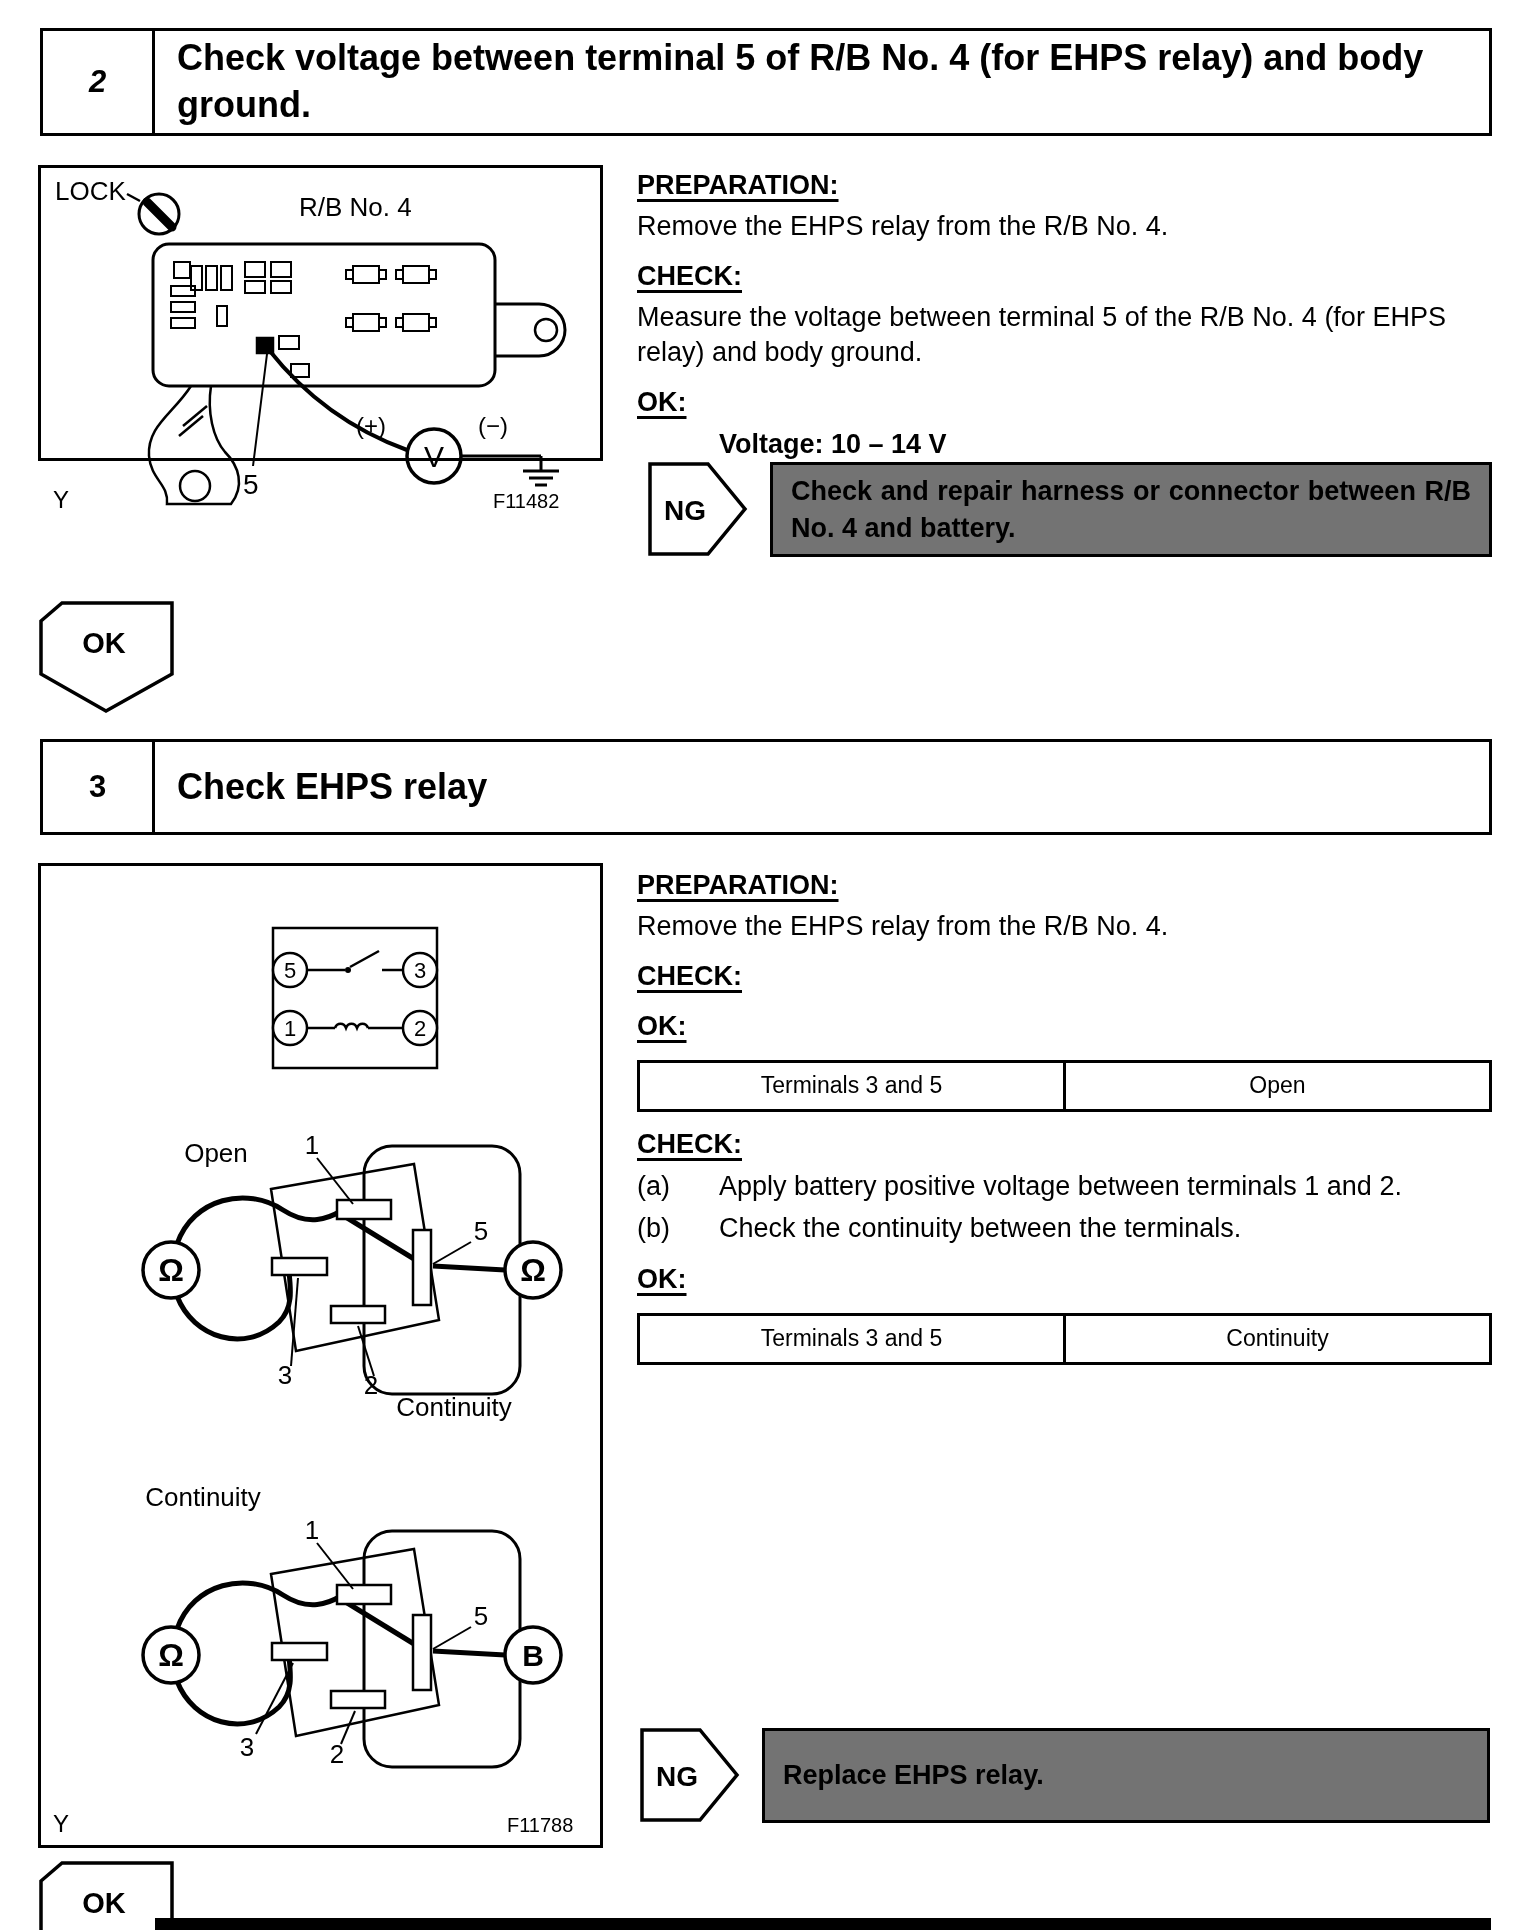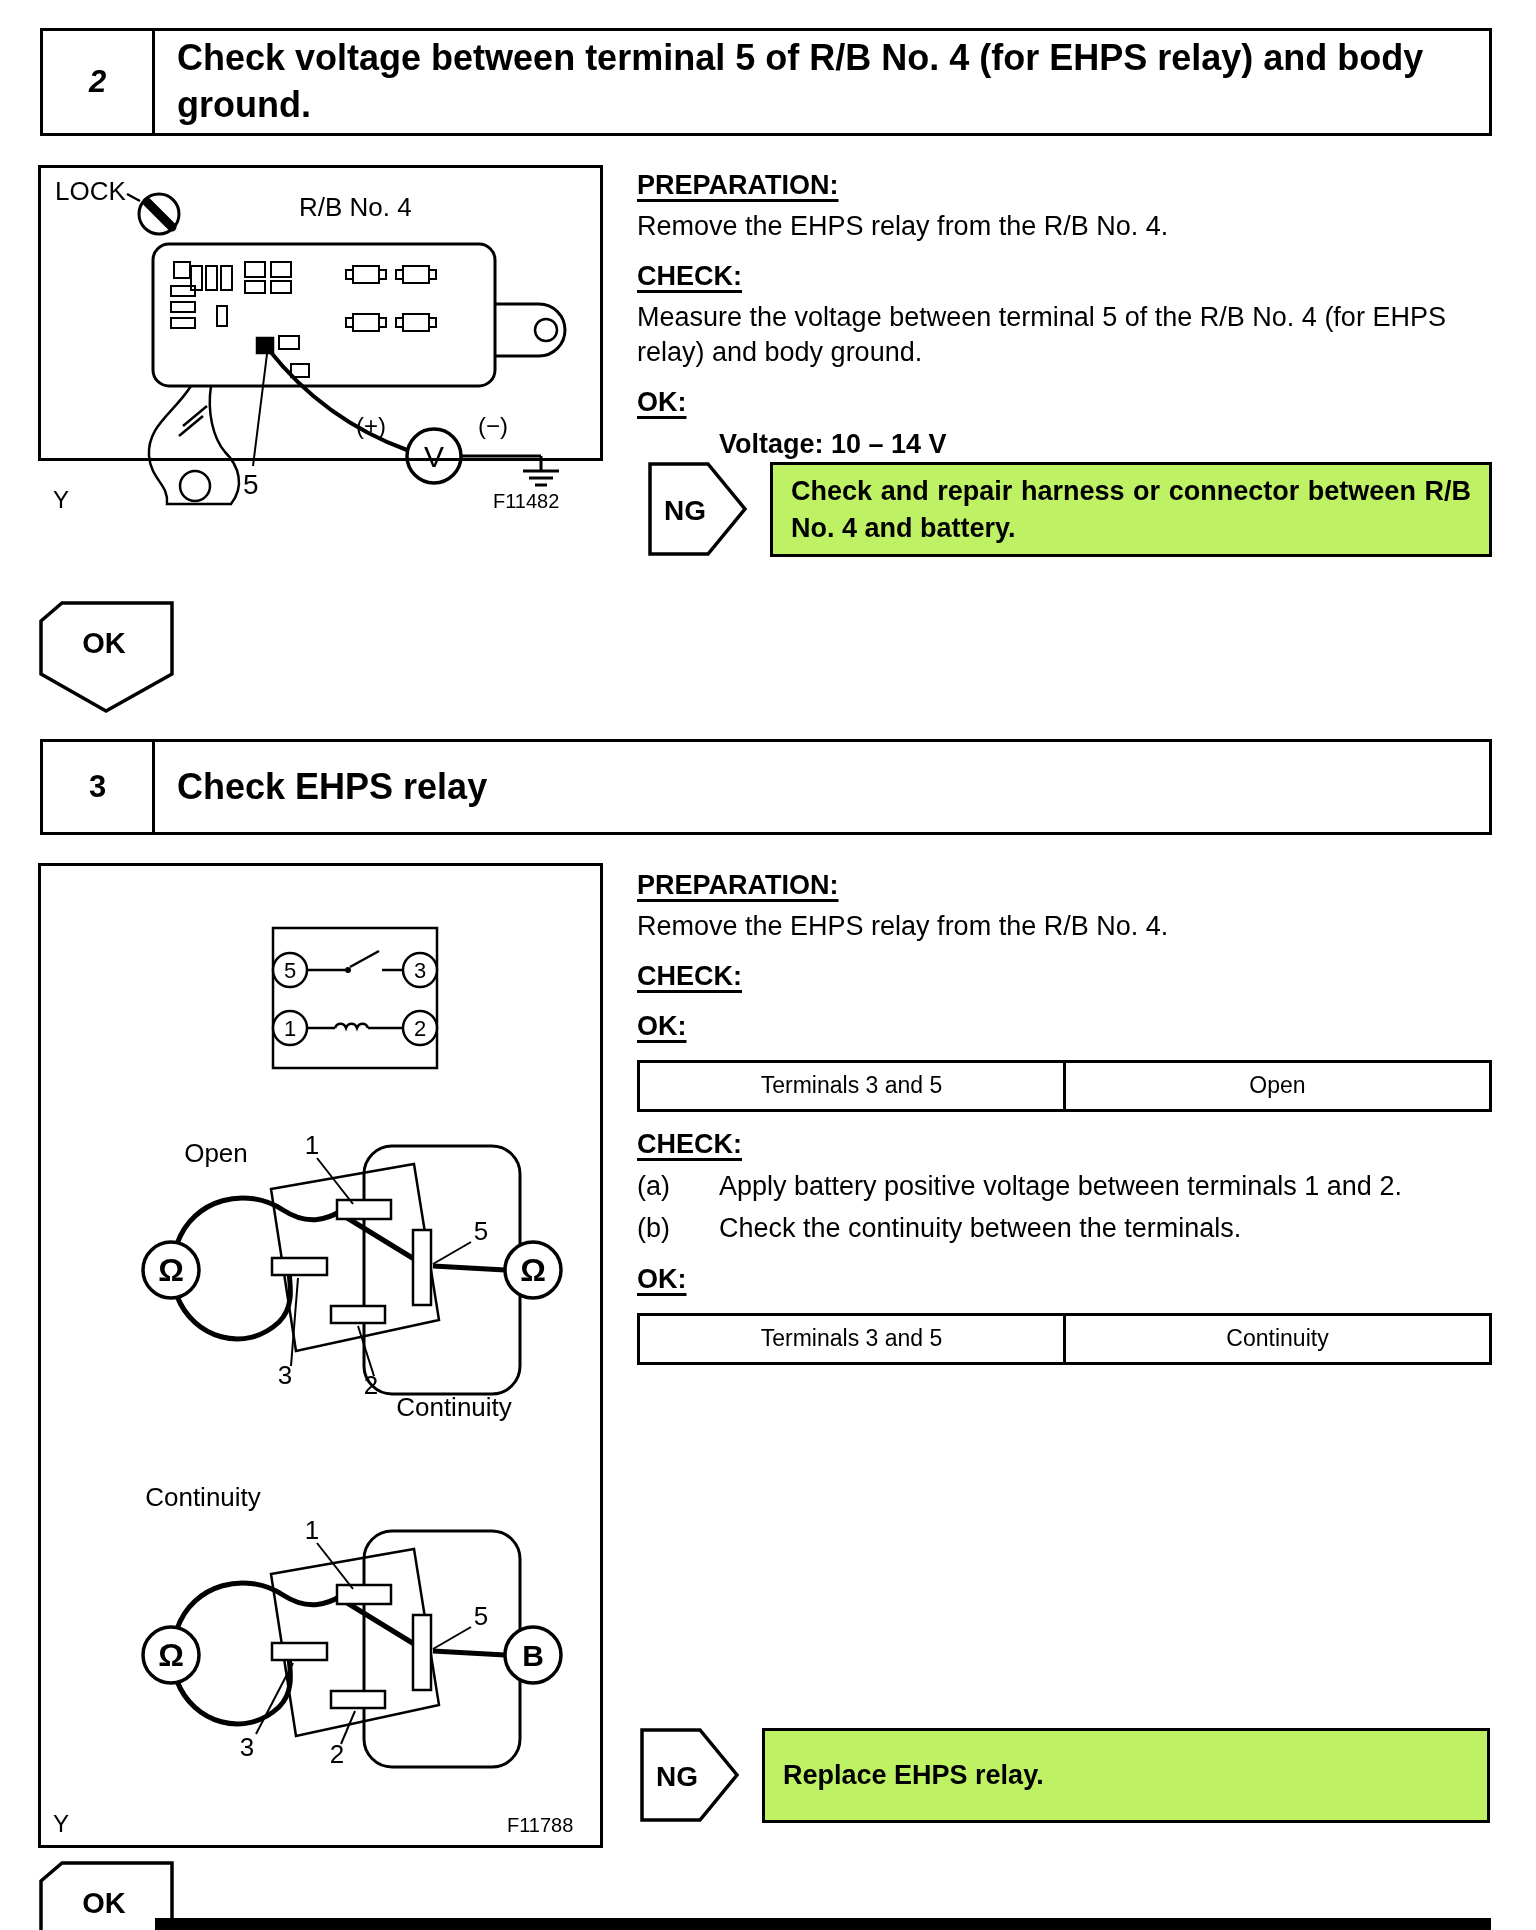--- a/index.html
+++ b/index.html
@@ -49,21 +49,21 @@
   table.tbl { width:100%; border-collapse:collapse; margin:16px 0 4px 0; background:#fff; }
   table.tbl td {
     border:3px solid #000; text-align:center; vertical-align:middle;
     font-size:23px; padding:8px 6px; height:46px; width:50%;
   }
 
   
   .ng-row { position:absolute; display:flex; align-items:stretch; }
   .ng-arrow { flex:0 0 auto; margin-right:22px; }
   .ng-box {
-    border:3.5px solid #000; background:#bef264;
+    border:3.5px solid #000; background:#737373;
     font-weight:bold; font-size:27px; line-height:1.35;
     padding:8px 18px; display:flex; align-items:center;
   }
   .ng-box .ng-text { text-align:justify; }
 
   .divider-bar { position:absolute; background:#000; }
 
   text { font-family:"Liberation Sans", sans-serif; }
 </style>
 </head>

